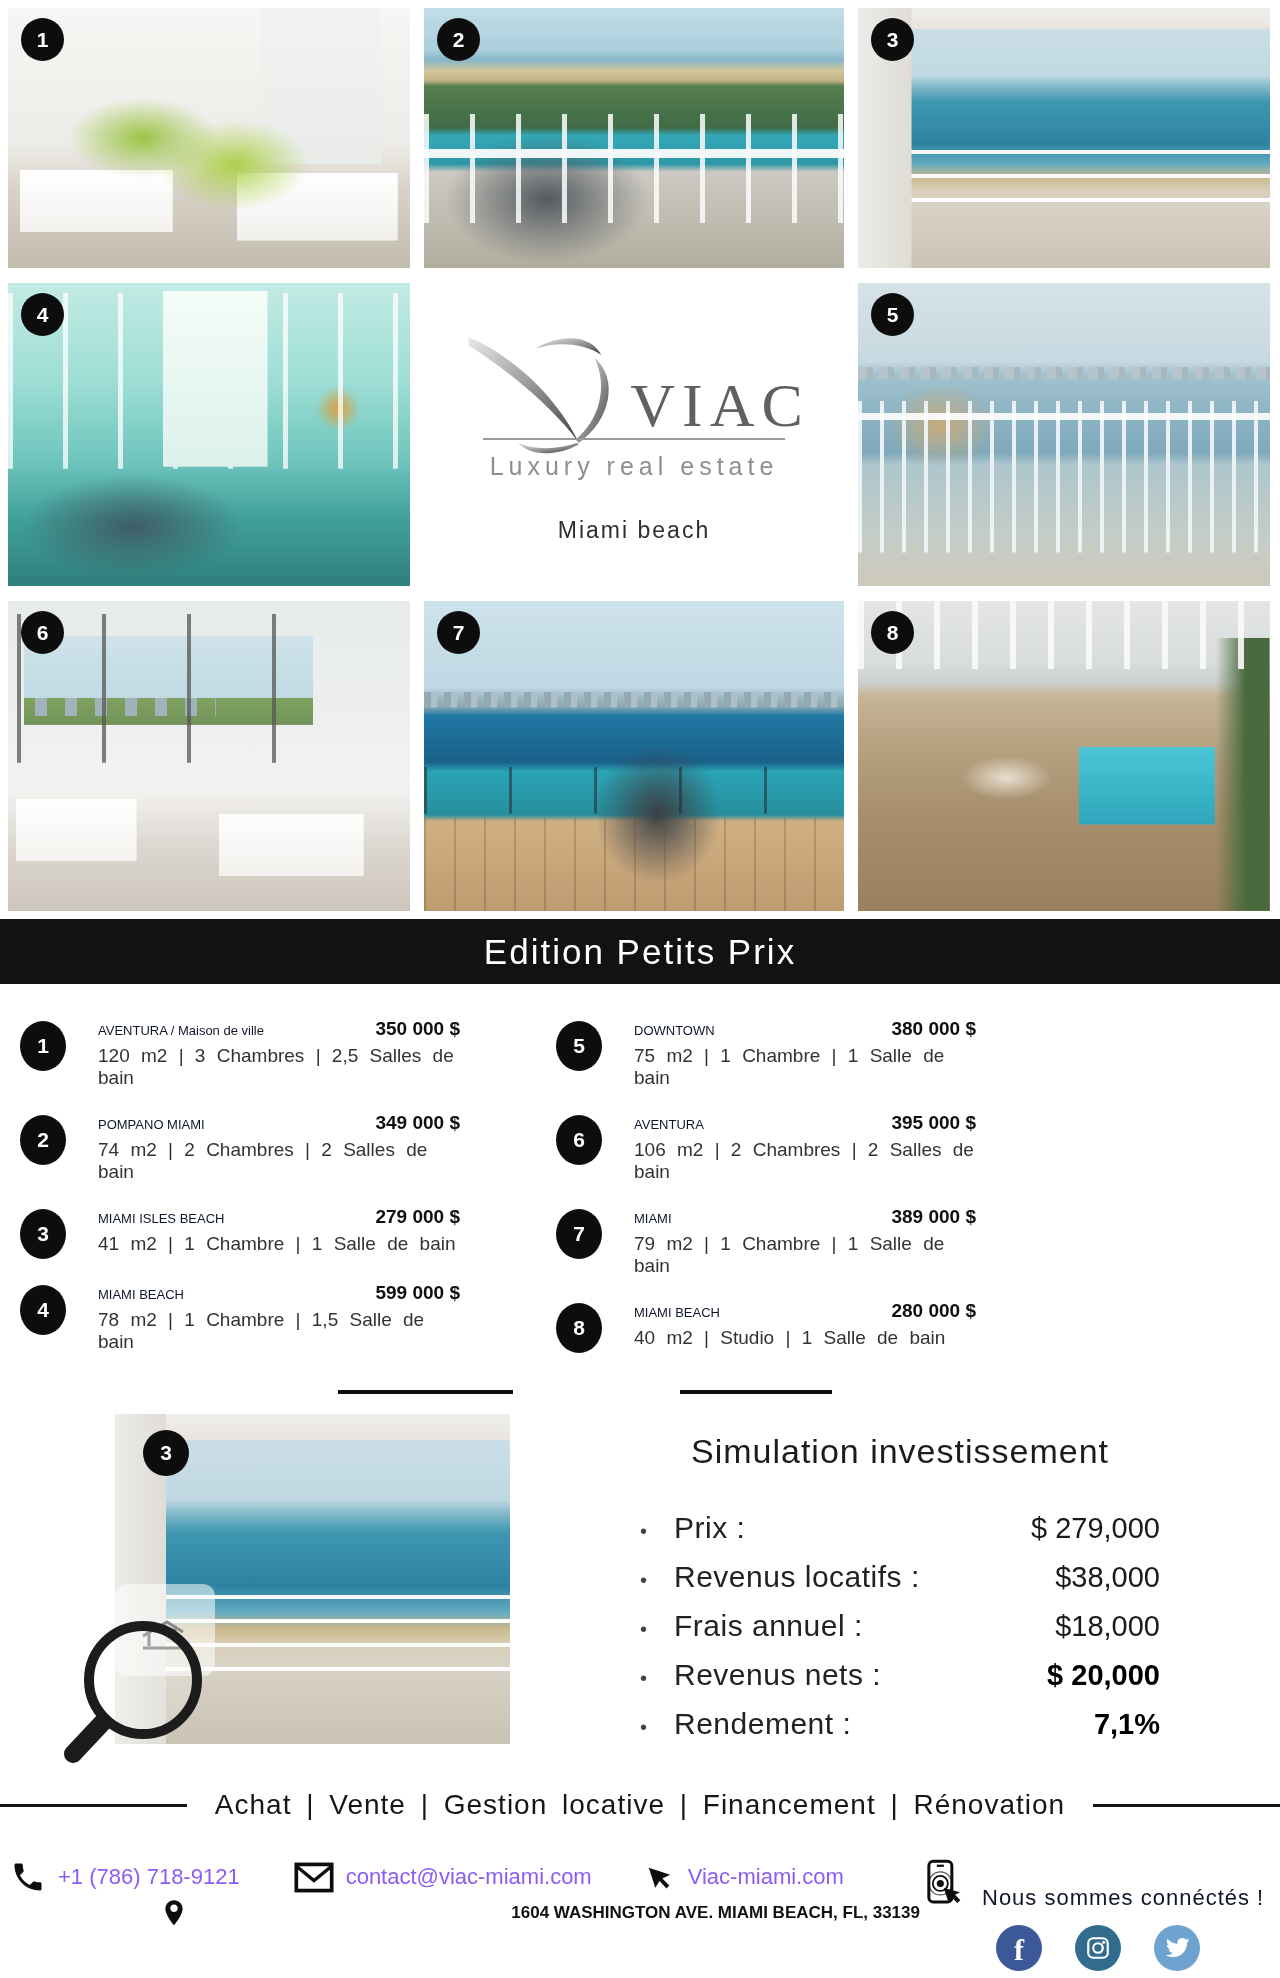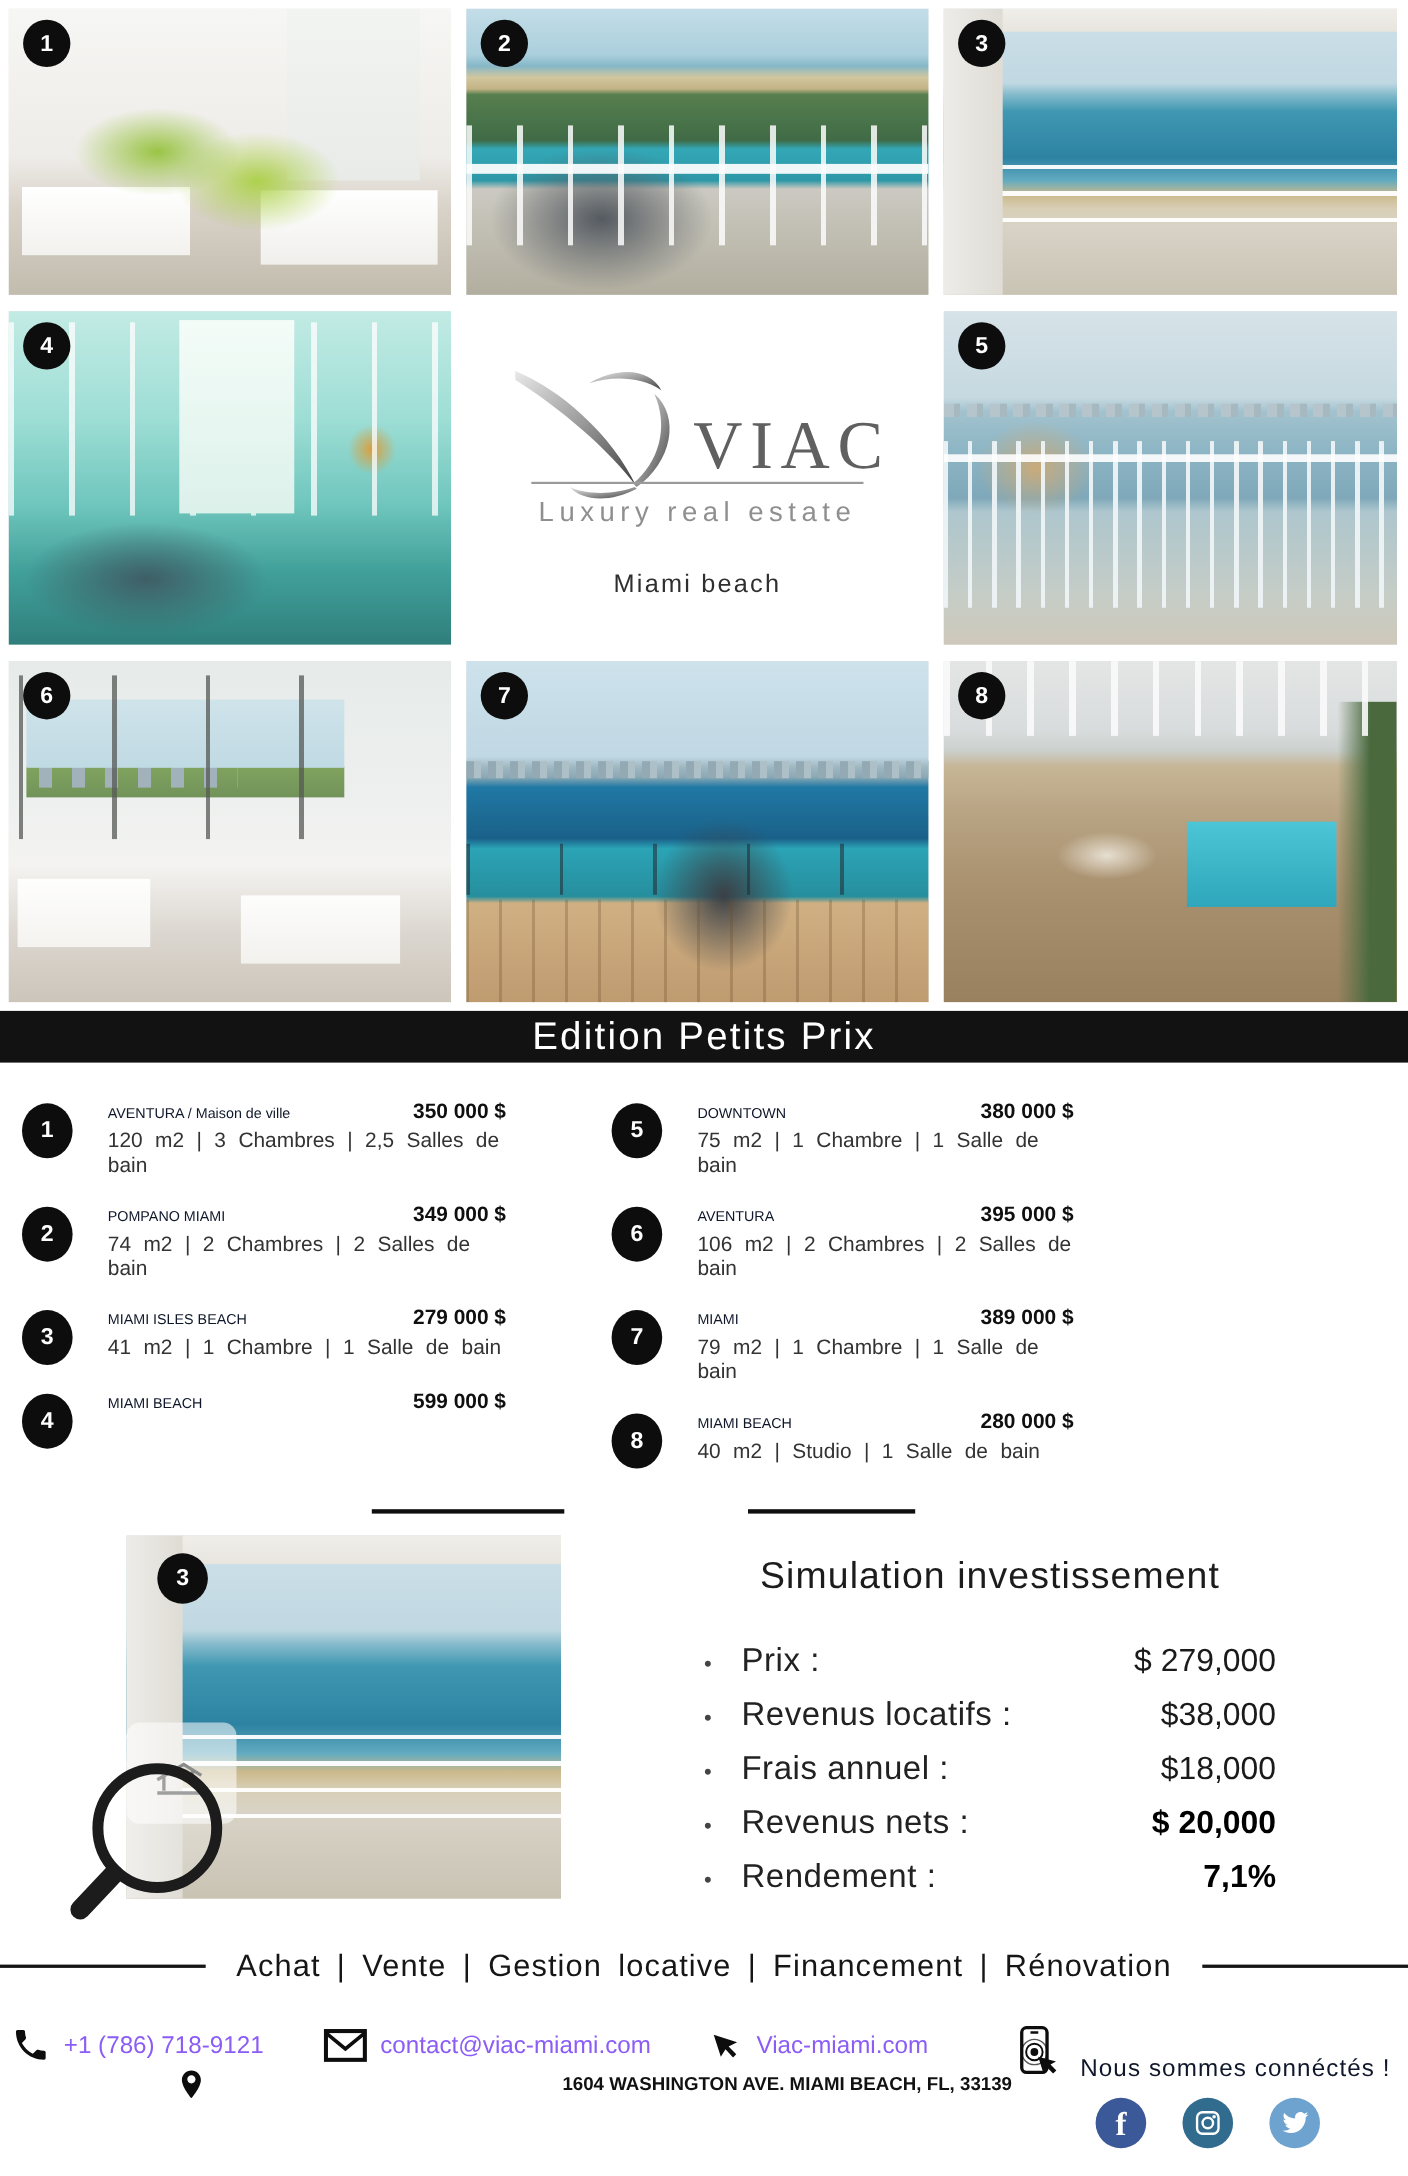--- a/index.html
+++ b/index.html
@@ -83,21 +83,21 @@
   
   .logo-cell{display:flex;flex-direction:column;align-items:center;justify-content:center;background:#fff;}
   .logo-row{display:flex;align-items:flex-end;}
   .brand-name{font-family:"Liberation Serif",serif;font-size:62px;color:#606060;letter-spacing:7px;
               line-height:1;margin:0 0 18px 4px;}
   .logo-rule{width:302px;height:2px;background:#9a9a9a;margin-top:-16px;}
   .brand-tagline{font-size:25px;letter-spacing:5px;color:#8f8f8f;margin-top:12px;font-weight:300;}
   .brand-location{font-size:23px;letter-spacing:2px;color:#2f2f2f;margin-top:36px;font-weight:300;}
 
   
-  .banner{height:47px;background:#121212;display:flex;align-items:center;justify-content:center;}
+  .banner{height:65px;background:#121212;display:flex;align-items:center;justify-content:center;}
   .banner span{color:#fff;font-size:35px;font-weight:300;letter-spacing:2px;}
 
   
   .listings{display:flex;padding-left:20px;margin-top:34px;}
   .col-left{width:440px;}
   .col-right{width:420px;margin-left:96px;}
   .listing{display:flex;gap:32px;margin-bottom:23px;}
   .lbadge{flex:none;width:46px;height:50px;border-radius:50%;background:#0d0d0d;color:#fff;
           font-size:21px;font-weight:700;display:flex;align-items:center;justify-content:center;margin-top:3px;}
   .ltext{flex:1;}
@@ -243,20 +243,21 @@
         </div>
       </div>
 
       <div class="listing">
         <div class="lbadge">4</div>
         <div class="ltext">
           <div class="lrow1">
             <span class="lname">MIAMI BEACH</span>
             <span class="lprice">599 000 $</span>
           </div>
+          <div class="ldetails">78 m2 | 1 Chambre | 1,5 Salle de bain</div>
         </div>
       </div>
 
     </div>
     <div class="col-right">
 
       <div class="listing">
         <div class="lbadge">5</div>
         <div class="ltext">
           <div class="lrow1">

